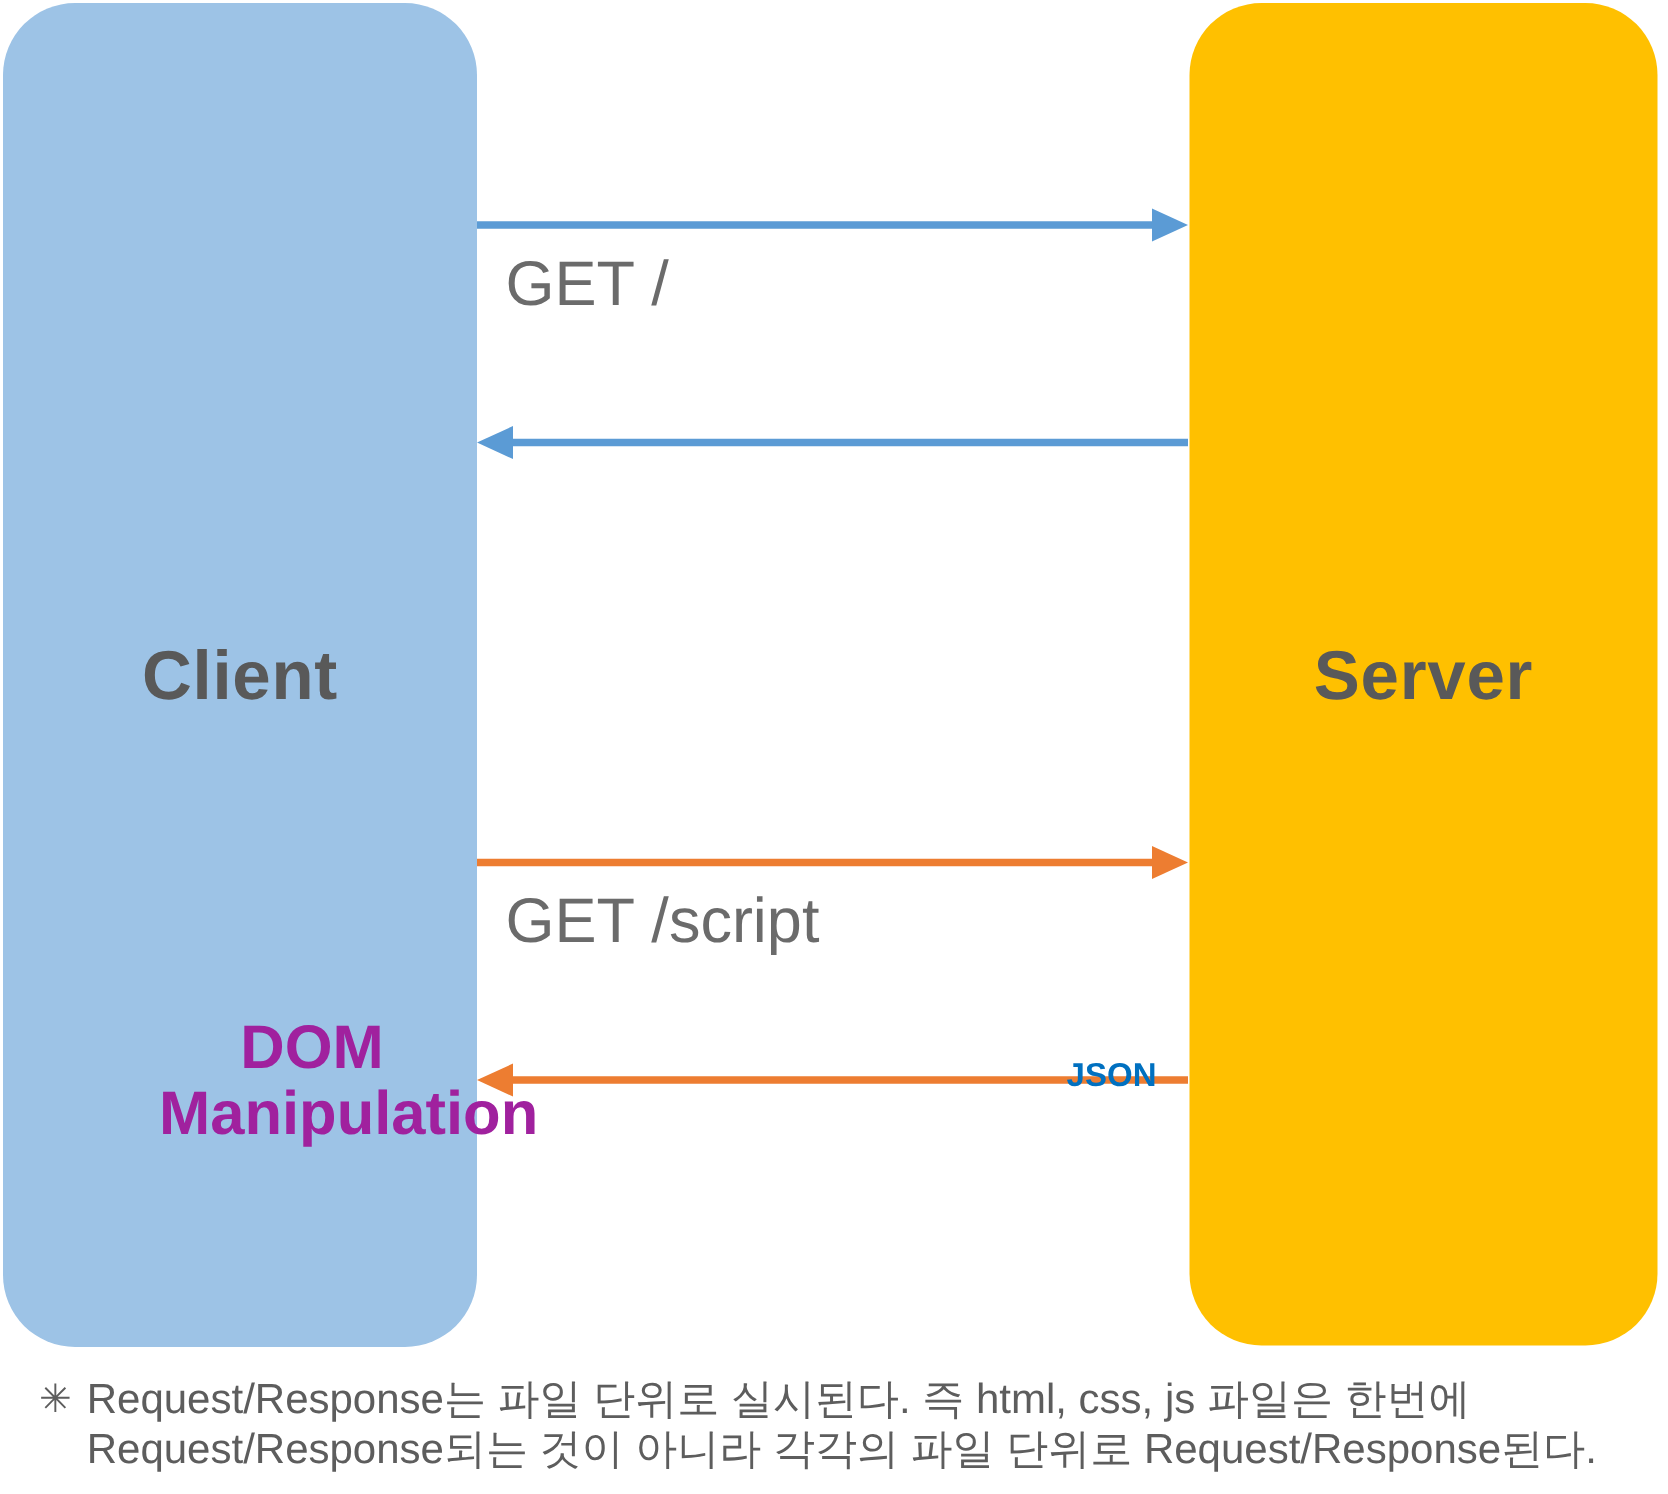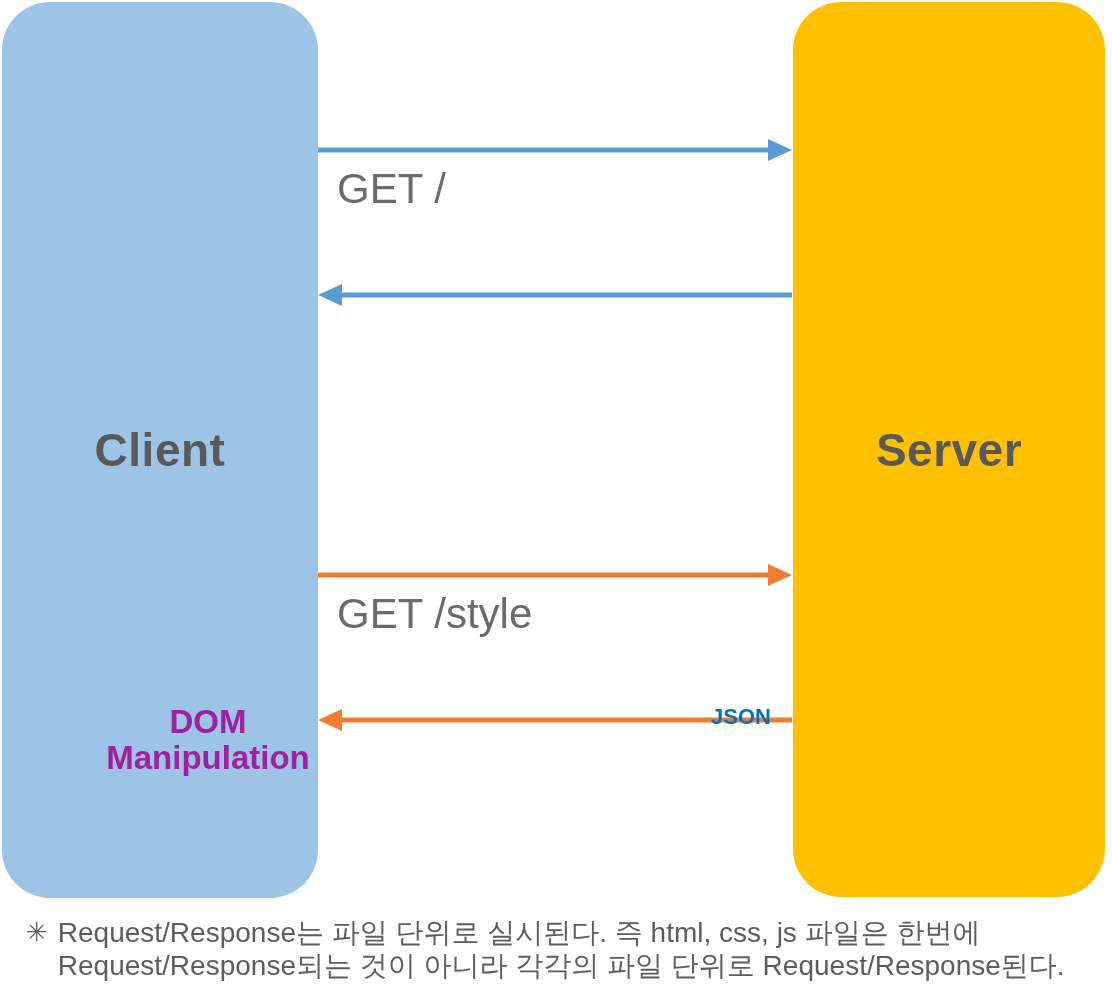--- a/index.html
+++ b/index.html
@@ -24,22 +24,22 @@
   .arrow.blue{color:var(--arrow-blue);}
   .arrow.orange{color:var(--arrow-orange);}
   .a1{top:136px;} .a2{top:281px;} .a3{top:561px;} .a4{top:706px;}
 
   .msg-label{position:absolute;font-size:42px;color:var(--label-gray);white-space:pre-line;}
   .lbl-get-root{left:337px;top:165px;}
   .lbl-files{right:349px;top:306px;text-align:right;line-height:1.1;}
   .lbl-get-login{left:337px;top:590px;}
   .lbl-json{right:341px;top:704px;font-size:22px;font-weight:bold;color:var(--json-blue);}
 
-  .dom-annotation{position:absolute;left:106px;top:704px;width:204px;text-align:center;
-        font-size:33px;line-height:1.08;font-weight:bold;color:var(--dom-purple);white-space:pre-line;}
+  .dom-annotation{position:absolute;left:106px;top:676px;width:204px;text-align:center;
+        font-size:41px;line-height:1.08;font-weight:bold;color:var(--dom-purple);white-space:pre-line;}
 
   .footnote{position:absolute;left:26px;top:916px;width:1070px;display:flex;
         color:var(--note-gray);font-size:28px;line-height:1.18;}
   .footnote .star{margin-right:10px;font-size:26px;line-height:1.3;}
   .footnote .note-text{white-space:pre-line;}
 </style>
 </head>
 <body>
 
 <div class="stage">
@@ -60,21 +60,21 @@
 
   <svg class="arrow blue a2" viewBox="0 0 474 28" width="474" height="28">
     <line x1="474" y1="14" x2="22" y2="14" stroke="currentColor" stroke-width="5"></line>
     <polygon points="24,3 0,14 24,25" fill="currentColor"></polygon>
   </svg>
 
   <svg class="arrow orange a3" viewBox="0 0 474 28" width="474" height="28">
     <line x1="0" y1="14" x2="452" y2="14" stroke="currentColor" stroke-width="5"></line>
     <polygon points="450,3 474,14 450,25" fill="currentColor"></polygon>
   </svg>
-  <div class="msg-label lbl-get-login">GET /style</div>
+  <div class="msg-label lbl-get-login">GET /script</div>
 
   <svg class="arrow orange a4" viewBox="0 0 474 28" width="474" height="28">
     <line x1="474" y1="14" x2="22" y2="14" stroke="currentColor" stroke-width="5"></line>
     <polygon points="24,3 0,14 24,25" fill="currentColor"></polygon>
   </svg>
   <div class="msg-label lbl-json">JSON</div>
 
   <div class="dom-annotation">DOM
 Manipulation</div>
 

